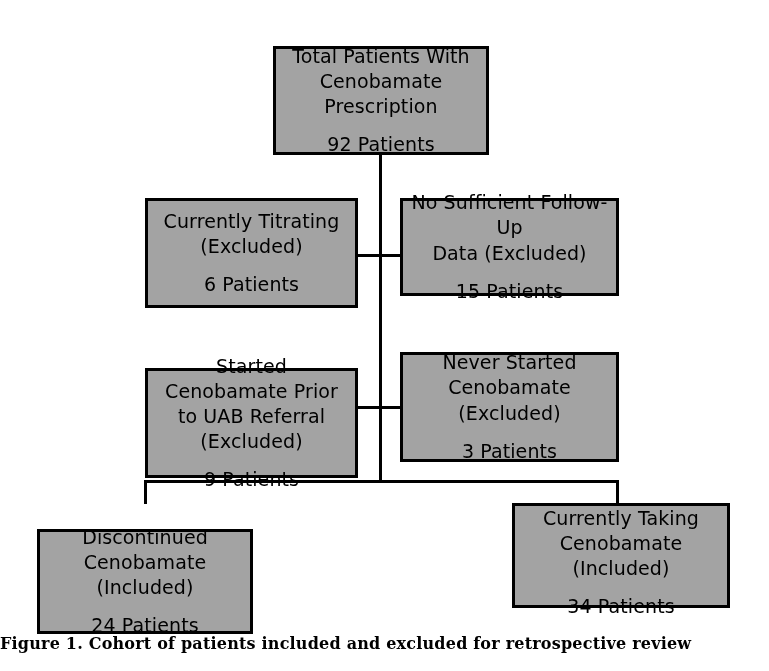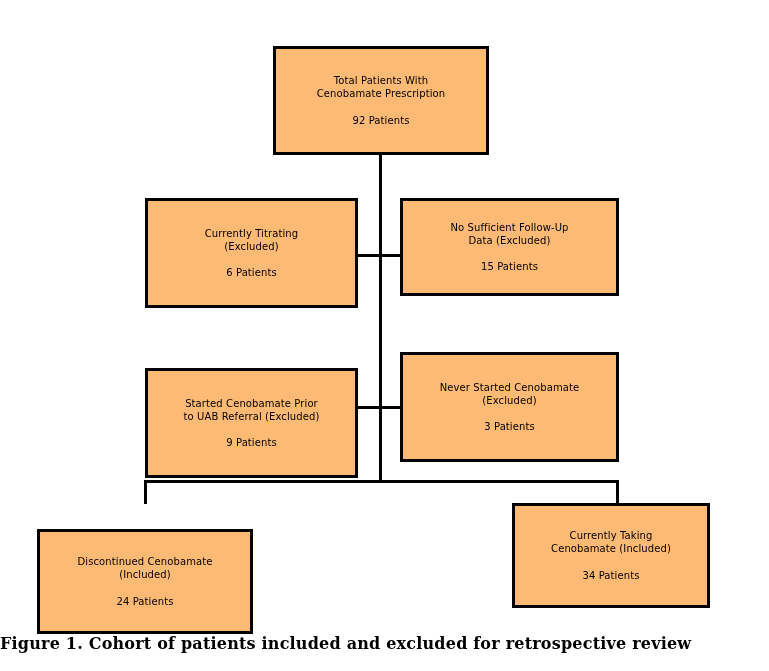--- a/index.html
+++ b/index.html
@@ -22,48 +22,48 @@
     position: absolute;
     left: 0;
     top: 0;
     width: 769px;
     height: 671px;
   }
   .node-box {
     position: absolute;
     box-sizing: border-box;
     border: 3px solid #000000;
-    background: #fdba74;
+    background: #a3a3a3;
     display: flex;
     flex-direction: column;
     align-items: center;
     justify-content: center;
     text-align: center;
-    font-size: 10px;
+    font-size: 19px;
     line-height: 1.32;
     letter-spacing: 0.1px;
     z-index: 2;
   }
   .node-title {
     display: block;
     white-space: pre-line;
     padding: 0 4px;
   }
   .node-count {
     display: block;
     margin-top: 13px;
   }
   
   #node-total        { left: 273px; top: 46px;  width: 216px; height: 109px; }
   #node-titrating    { left: 145px; top: 198px; width: 213px; height: 110px; }
   #node-nofollowup   { left: 400px; top: 198px; width: 219px; height: 98px; }
   #node-priorstart   { left: 145px; top: 368px; width: 213px; height: 110px; }
   #node-neverstarted { left: 400px; top: 352px; width: 219px; height: 110px; }
   #node-discontinued { left: 37px;  top: 529px; width: 216px; height: 105px; }
-  #node-currtaking   { left: 512px; top: 503px; width: 198px; height: 105px; }
+  #node-currtaking   { left: 512px; top: 503px; width: 218px; height: 105px; justify-content: space-between; }
 
   .figure-caption {
     position: absolute;
     left: 0;
     top: 634px;
     width: 769px;
     text-align: left;
     font-family: "DejaVu Serif", serif;
     font-weight: bold;
     font-size: 16px;

